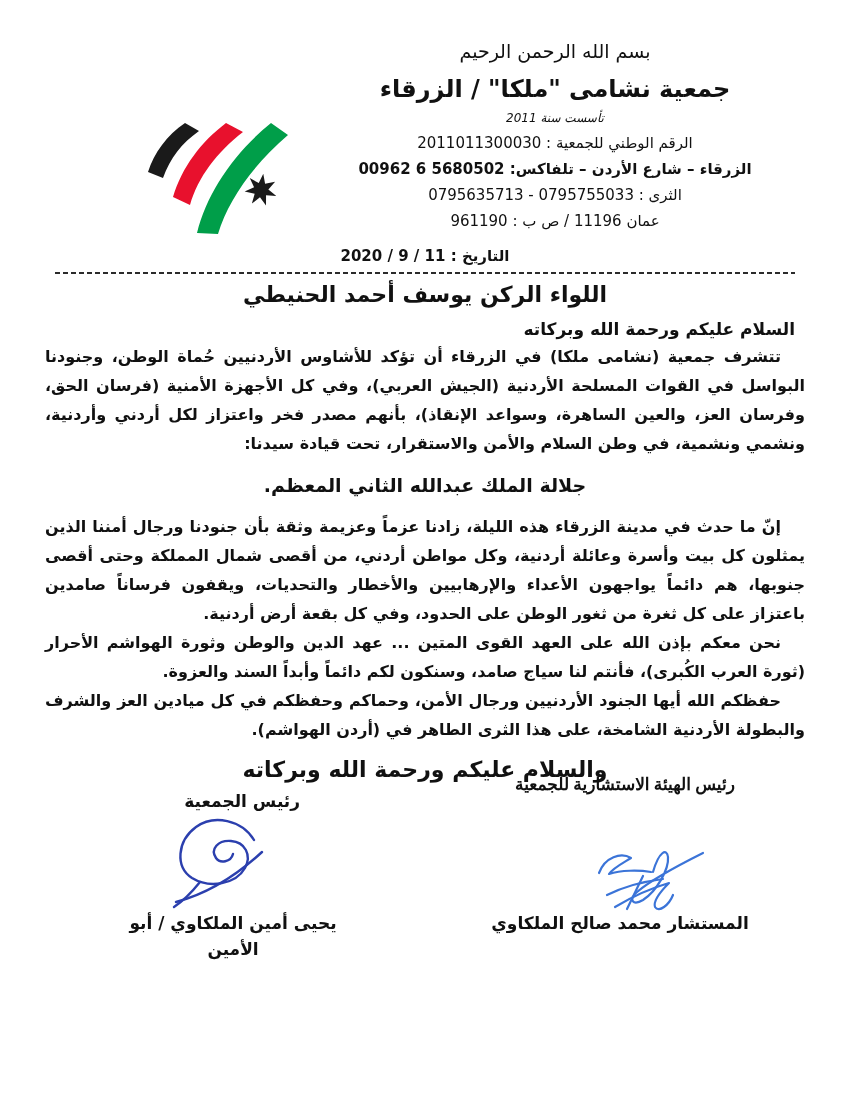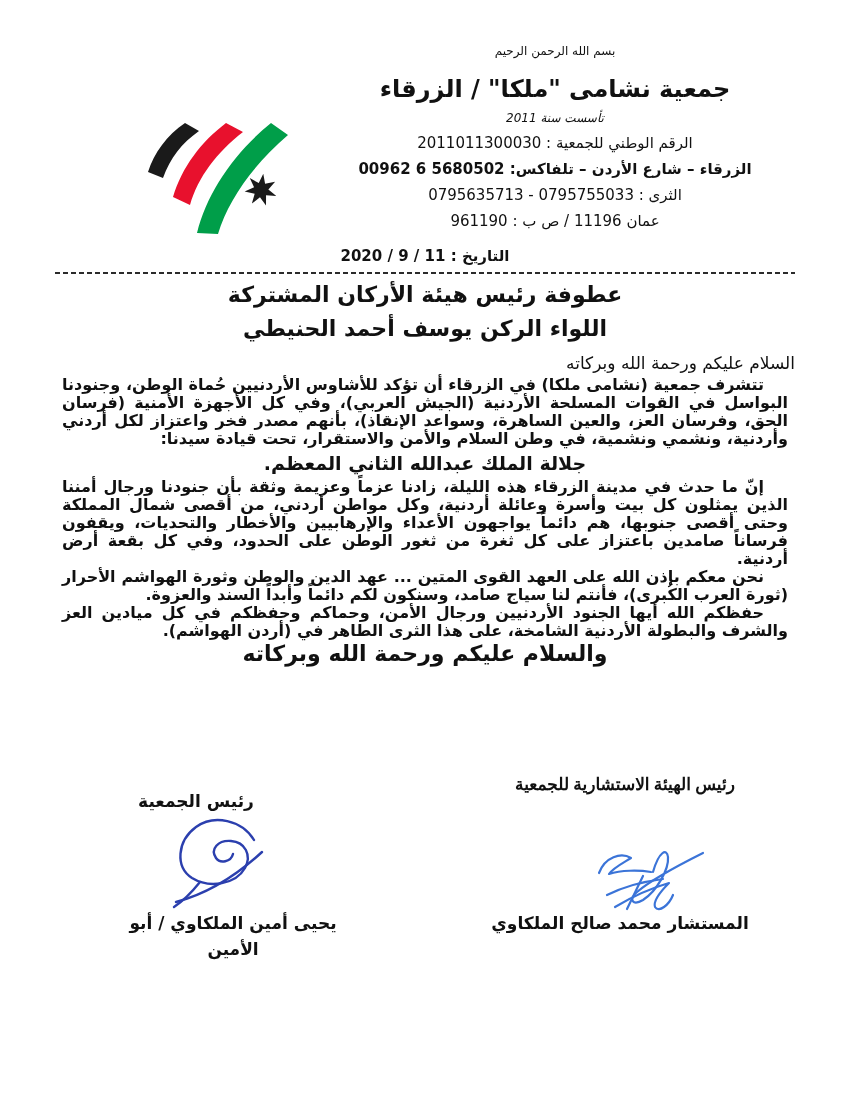--- a/index.html
+++ b/index.html
@@ -2,41 +2,41 @@
 <html lang="ar" dir="rtl"><head>
 <meta charset="utf-8">
 <style>
   html,body{margin:0;padding:0;background:#ffffff;}
   .page{
     width:850px;height:1100px;position:relative;background:#ffffff;
     font-family:"DejaVu Sans",sans-serif;color:#111;direction:rtl;overflow:hidden;
   }
   
   .header-text{margin:0 55px 0 315px;text-align:center;padding-top:40px;}
-  .basmala{font-size:12px;line-height:22px;}
+  .basmala{font-size:19px;line-height:22px;}
   .org-name{font-size:24px;font-weight:bold;line-height:34px;margin-top:10px;}
   .founded{font-size:12px;line-height:24px;font-style:italic;}
   .hline{font-size:15px;line-height:26px;}
   .hline.bold{font-weight:bold;}
   .hline .num{direction:ltr;unicode-bidi:isolate;}
   .date-line{margin:10px 55px 0 55px;text-align:center;font-weight:bold;font-size:15px;line-height:24px;}
   .divider{height:2px;margin:4px 55px 4px 55px;
     background:repeating-linear-gradient(90deg,#2b2b2b 0 5px,transparent 5px 8px);}
   .logo-box{position:absolute;left:140px;top:112px;width:165px;height:135px;}
   
   .h-title{margin:0 55px;text-align:center;font-weight:bold;font-size:22px;line-height:34px;}
-  .salutation{margin:4px 55px 0 55px;text-align:right;font-weight:normal;font-size:17px;line-height:26px;}
-  .para{margin:0 62px;text-align:justify;font-weight:bold;font-size:16px;line-height:18px;text-indent:24px;}
-  .center-line{margin:0 55px;text-align:center;font-weight:bold;}
+  .salutation{margin:4px 55px 0 55px;text-align:right;font-weight:bold;font-size:17px;line-height:26px;}
+  .para{margin:0 45px;text-align:justify;font-weight:bold;font-size:16px;line-height:29px;text-indent:24px;}
+  .center-line{margin:12px 55px;text-align:center;font-weight:bold;}
   .king-line{font-size:19px;line-height:30px;}
   .closing-line{font-size:22px;line-height:28px;}
   
   .sig-label,.sig-name{position:absolute;font-weight:bold;font-size:17px;line-height:26px;text-align:center;}
   .sig-label-right{left:480px;width:290px;top:772px;font-family:Liberation Serif, serif;}
-  .sig-label-left{left:101px;width:190px;top:788px;}
+  .sig-label-left{left:110px;width:190px;top:788px;text-align:right;}
   .sig-name-right{left:490px;width:260px;top:910px;}
   .sig-name-left{left:108px;width:250px;top:910px;}
   .sig-svg{position:absolute;}
   .sig-svg-right{left:585px;top:843px;}
   .sig-svg-left{left:168px;top:808px;}
   .sig-svg path{fill:none;stroke-linecap:round;stroke-linejoin:round;}
 </style>
 </head>
 <body>
 
@@ -55,21 +55,20 @@
     <div class="founded">تأسست سنة 2011</div>
     <div class="hline">الرقم الوطني للجمعية : 2011011300030</div>
     <div class="hline bold"><span>الزرقاء – شارع الأردن – تلفاكس:</span> <span class="num" dir="ltr">00962 6 5680502</span></div>
     <div class="hline"><span>الثرى :</span> <span class="num" dir="ltr">0795635713 - 0795755033</span></div>
     <div class="hline">عمان 11196 / ص ب : 961190</div>
   </div>
 
   <div class="date-line">التاريخ : 11 / 9 / 2020</div>
   <div class="divider"></div>
 
-  <div class="h-title">عطوفة رئيس هيئة الأركان المشتركة</div>
   <div class="h-title">اللواء الركن يوسف أحمد الحنيطي</div>
   <div class="salutation">السلام عليكم ورحمة الله وبركاته</div>
 
   <p class="para">تتشرف جمعية (نشامى ملكا) في الزرقاء أن تؤكد للأشاوس الأردنيين حُماة الوطن، وجنودنا البواسل في القوات المسلحة الأردنية (الجيش العربي)، وفي كل الأجهزة الأمنية (فرسان الحق، وفرسان العز، والعين الساهرة، وسواعد الإنقاذ)، بأنهم مصدر فخر واعتزاز لكل أردني وأردنية، ونشمي ونشمية، في وطن السلام والأمن والاستقرار، تحت قيادة سيدنا:</p>
   <div class="center-line king-line">جلالة الملك عبدالله الثاني المعظم.</div>
   <p class="para">إنّ ما حدث في مدينة الزرقاء هذه الليلة، زادنا عزماً وعزيمة وثقة بأن جنودنا ورجال أمننا الذين يمثلون كل بيت وأسرة وعائلة أردنية، وكل مواطن أردني، من أقصى شمال المملكة وحتى أقصى جنوبها، هم دائماً يواجهون الأعداء والإرهابيين والأخطار والتحديات، ويقفون فرساناً صامدين باعتزاز على كل ثغرة من ثغور الوطن على الحدود، وفي كل بقعة أرض أردنية.</p>
   <p class="para">نحن معكم بإذن الله على العهد القوى المتين ... عهد الدين والوطن وثورة الهواشم الأحرار (ثورة العرب الكُبرى)، فأنتم لنا سياج صامد، وسنكون لكم دائماً وأبداً السند والعزوة.</p>
   <p class="para">حفظكم الله أيها الجنود الأردنيين ورجال الأمن، وحماكم وحفظكم في كل ميادين العز والشرف والبطولة الأردنية الشامخة، على هذا الثرى الطاهر في (أردن الهواشم).</p>
   <div class="center-line closing-line">والسلام عليكم ورحمة الله وبركاته</div>
 

